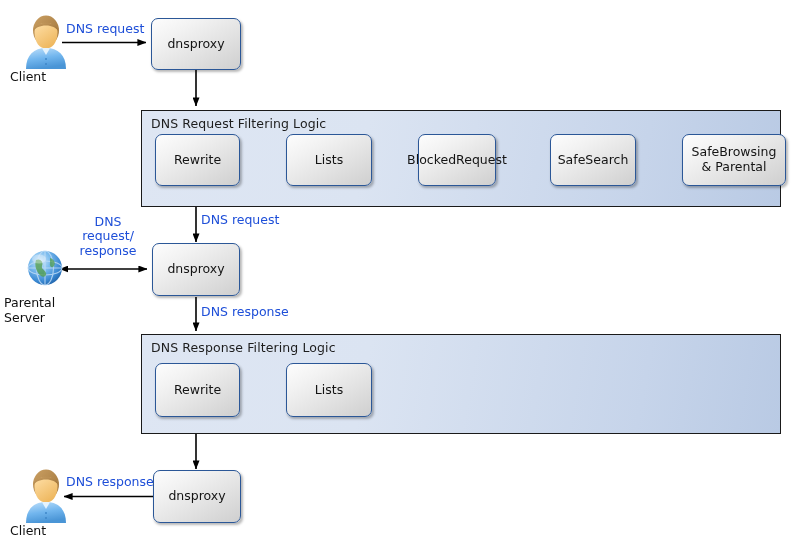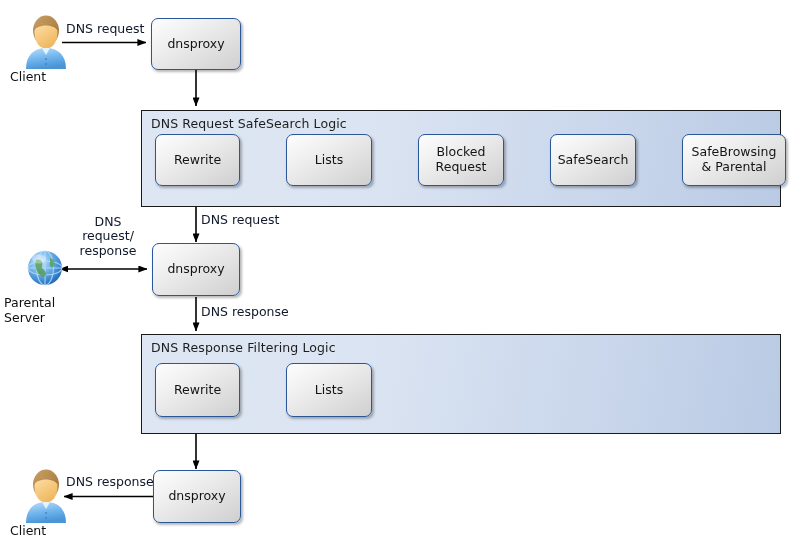--- a/index.html
+++ b/index.html
@@ -54,21 +54,21 @@
     color: #141414;
     line-height: 1.18;
     padding: 12px 2px;
   }
   .box span { display: block; white-space: nowrap; }
 
   
   .label {
     position: absolute;
     font-size: 12.5px;
-    color: #0f172a;
+    color: #1d4ed8;
     white-space: nowrap;
     line-height: 1.15;
   }
   .label.center { text-align: center; }
 
   
   .caption {
     position: absolute;
     font-size: 12.5px;
     color: #111111;
@@ -153,32 +153,32 @@
   </div>
   <div class="caption" style="left:10px; top:70px; width:72px;">Client</div>
 
   <div class="label" style="left:66px; top:22px;">DNS request</div>
 
   <div class="box" style="left:151px; top:18px; width:90px; height:52px;">
     <span>dnsproxy</span>
   </div>
 
   <div class="group" style="left:141px; top:110px; width:640px; height:97px;">
-    <div class="group-title">DNS Request SafeSearch Logic</div>
+    <div class="group-title">DNS Request Filtering Logic</div>
   </div>
 
   <div class="box" style="left:155px; top:134px; width:85px; height:52px;">
     <span>Rewrite</span>
   </div>
 
   <div class="box" style="left:286px; top:134px; width:86px; height:52px;">
     <span>Lists</span>
   </div>
 
-  <div class="box" style="left:418px; top:134px; width:86px; height:52px; flex-direction:column;">
+  <div class="box" style="left:418px; top:134px; width:78px; height:52px; flex-direction:row;">
     <span>Blocked</span>
     <span>Request</span>
   </div>
 
   <div class="box" style="left:550px; top:134px; width:86px; height:52px;">
     <span>SafeSearch</span>
   </div>
 
   <div class="box" style="left:682px; top:134px; width:104px; height:52px; flex-direction:column; padding:0;">
     <span>SafeBrowsing</span>

